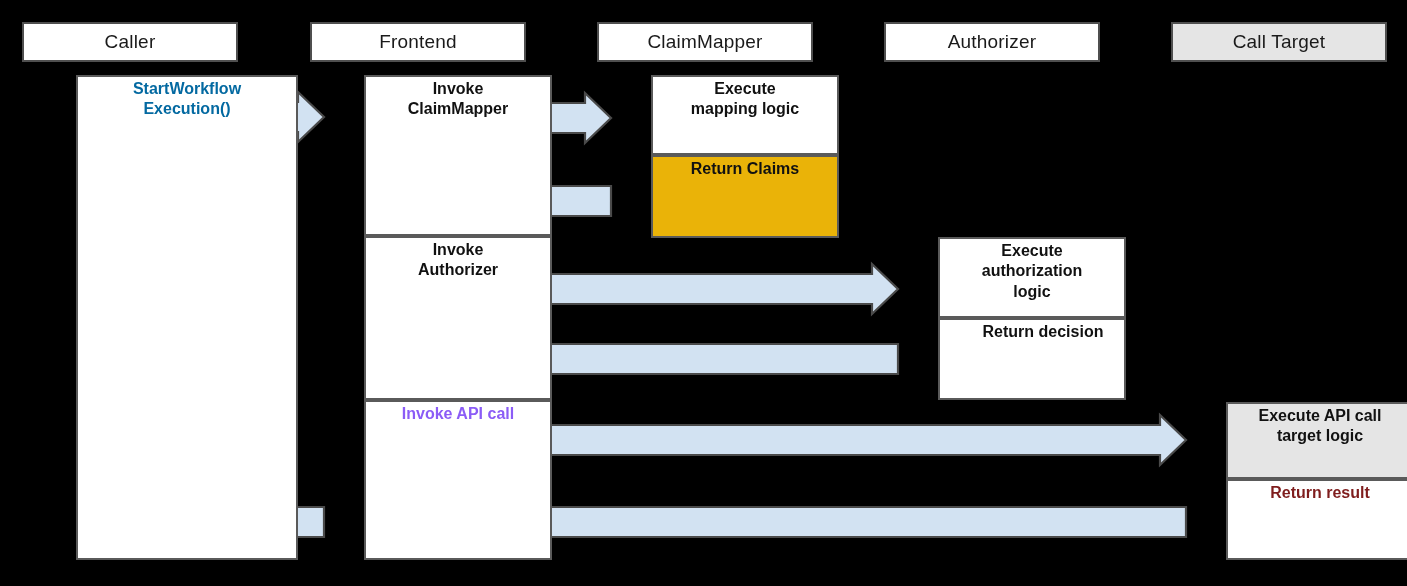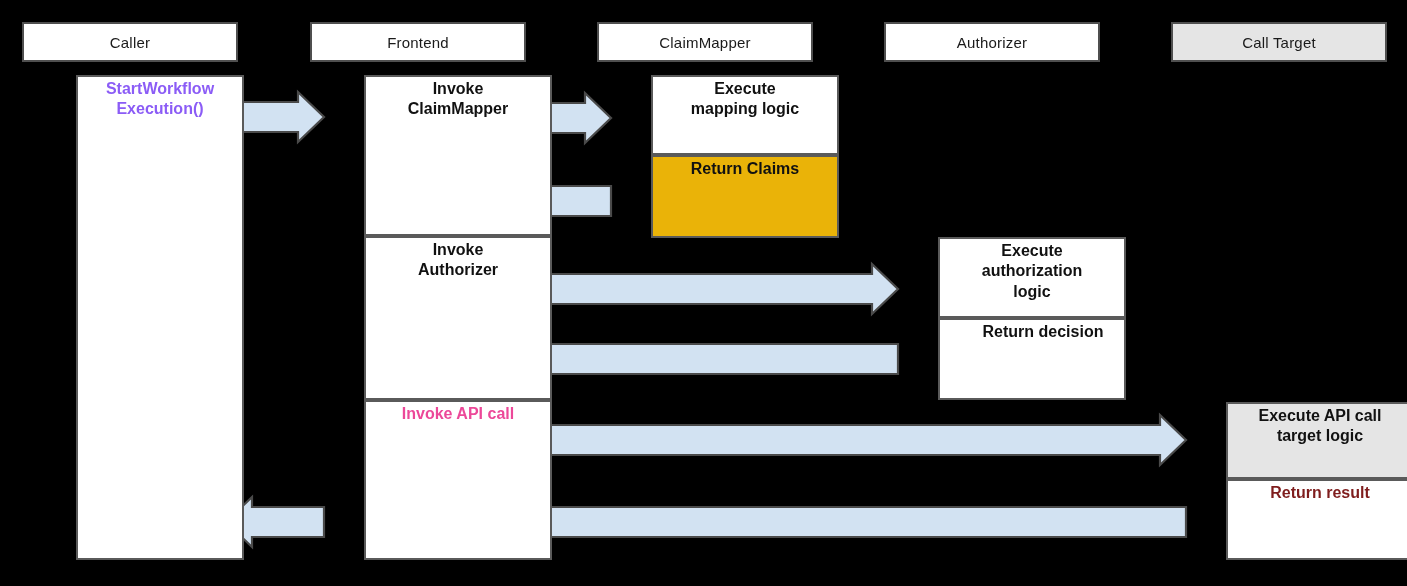--- a/index.html
+++ b/index.html
@@ -20,21 +20,21 @@
   }
   .lifeline-header {
     position: absolute;
     box-sizing: border-box;
     background: #ffffff;
     border: 2px solid #4f4f4f;
     display: flex;
     align-items: center;
     justify-content: center;
     color: #1a1a1a;
-    font-size: 15px;
+    font-size: 19px;
     font-weight: 400;
     letter-spacing: 0.2px;
     font-family: "Liberation Sans", sans-serif;
   }
   .activation {
     position: absolute;
     box-sizing: border-box;
     background: #ffffff;
     border: 2px solid #5a5a5a;
     display: flex;
@@ -125,33 +125,33 @@
           <polygon class="arrow-body" points="674,10 26,10 26,0 0,25 26,50 26,40 674,40" fill="#d2e2f2" stroke="#4a4a4a"></polygon>
         </svg>
       </div>
       <div class="msg-arrow" style="left: 226px; top: 497px; width: 98px; height: 50px;">
         <svg width="98" height="50" viewBox="0 0 98 50">
           <polygon class="arrow-body" points="98,10 26,10 26,0 0,25 26,50 26,40 98,40" fill="#d2e2f2" stroke="#4a4a4a"></polygon>
         </svg>
       </div>
     </div>
   <div id="activations-layer">
-      <div class="activation" style="left: 36px; top: 75px; width: 168px; height: 485px; border-color: rgb(90, 90, 90); background: rgb(255, 255, 255); color: #8b5cf6;">
+      <div class="activation" style="left: 36px; top: 75px; width: 222px; height: 485px; border-color: rgb(90, 90, 90); background: rgb(255, 255, 255); color: #0369a1;">
         <span class="act-label">StartWorkflow
 Execution()</span>
       </div>
       <div class="activation" style="left: 324px; top: 75px; width: 188px; height: 161px; border-color: rgb(90, 90, 90); background: rgb(255, 255, 255); color: rgb(17, 17, 17);">
         <span class="act-label">Invoke
 ClaimMapper</span>
       </div>
       <div class="activation" style="left: 324px; top: 236px; width: 188px; height: 164px; border-color: rgb(90, 90, 90); background: rgb(255, 255, 255); color: rgb(17, 17, 17);">
         <span class="act-label">Invoke
 Authorizer</span>
       </div>
-      <div class="activation" style="left: 324px; top: 400px; width: 188px; height: 160px; border-color: rgb(90, 90, 90); background: rgb(255, 255, 255); color: #ec4899;">
+      <div class="activation" style="left: 324px; top: 400px; width: 188px; height: 160px; border-color: rgb(90, 90, 90); background: rgb(255, 255, 255); color: #8b5cf6;">
         <span class="act-label">Invoke API call</span>
       </div>
       <div class="activation" style="left: 611px; top: 75px; width: 188px; height: 80px; border-color: rgb(90, 90, 90); background: rgb(255, 255, 255); color: rgb(17, 17, 17);">
         <span class="act-label">Execute
 mapping logic</span>
       </div>
       <div class="activation" style="left: 611px; top: 155px; width: 188px; height: 83px; border-color: rgb(90, 90, 90); background: #eab308; color: rgb(17, 17, 17);">
         <span class="act-label">Return Claims</span>
       </div>
       <div class="activation" style="left: 898px; top: 237px; width: 188px; height: 81px; border-color: rgb(90, 90, 90); background: rgb(255, 255, 255); color: rgb(17, 17, 17);">

